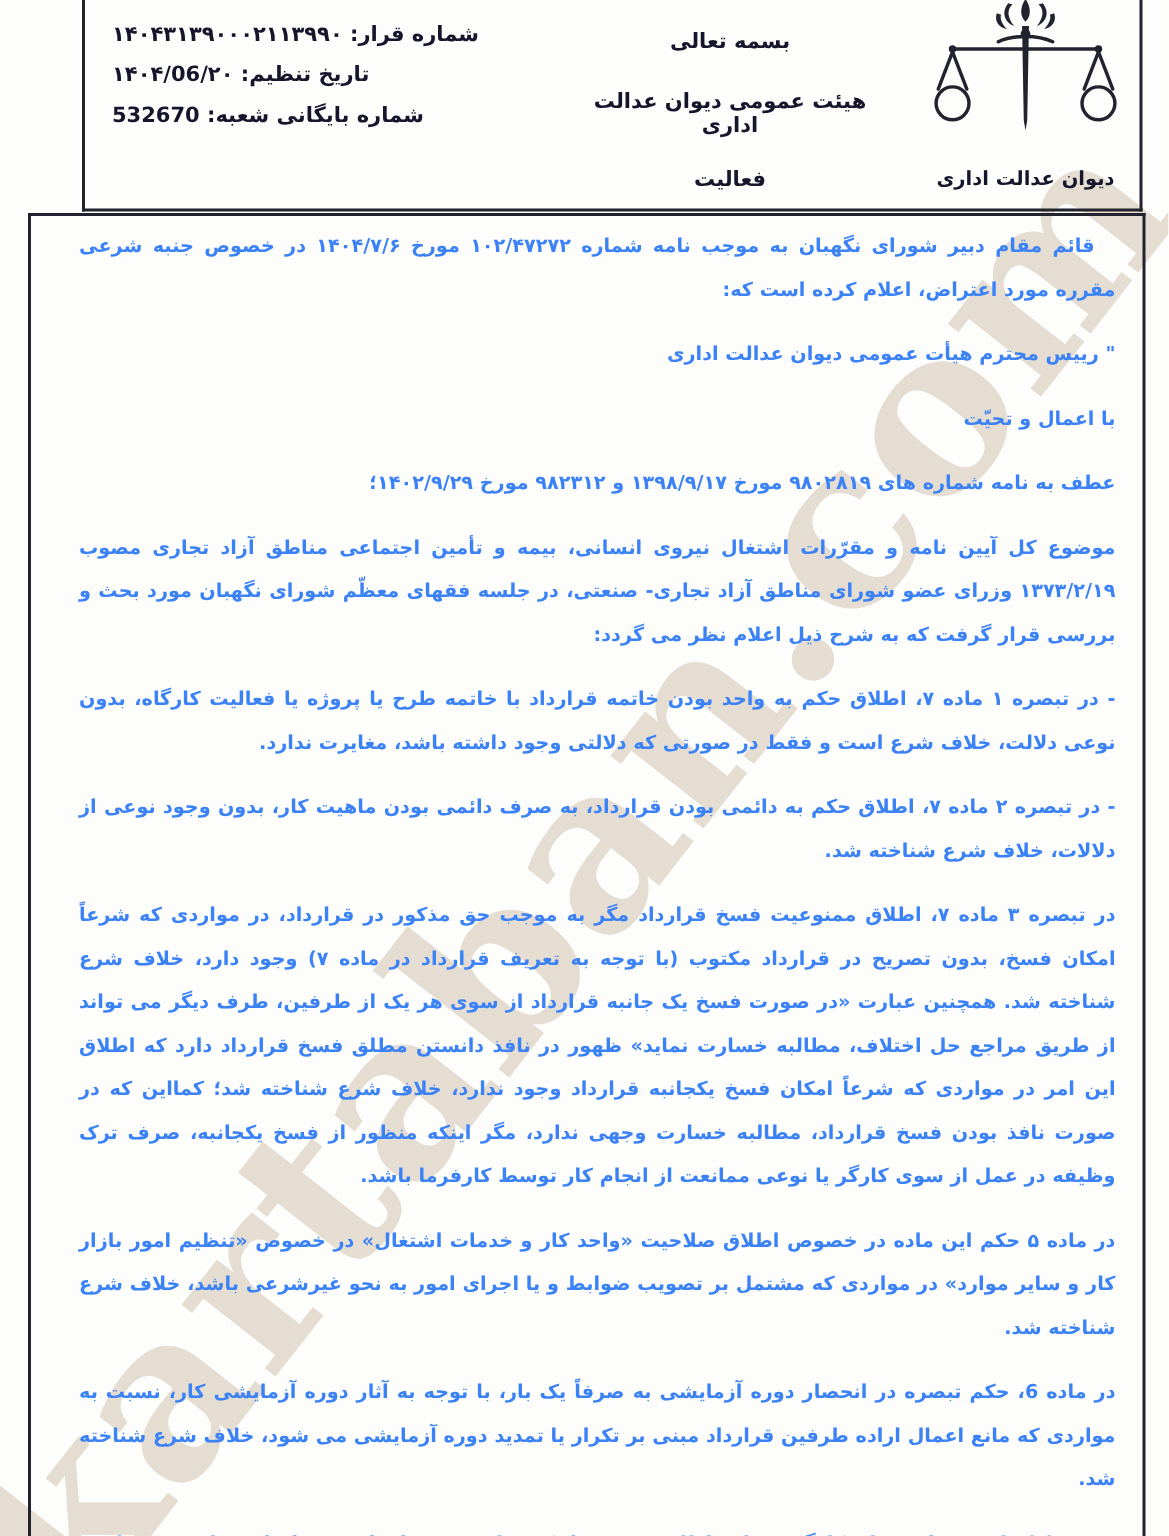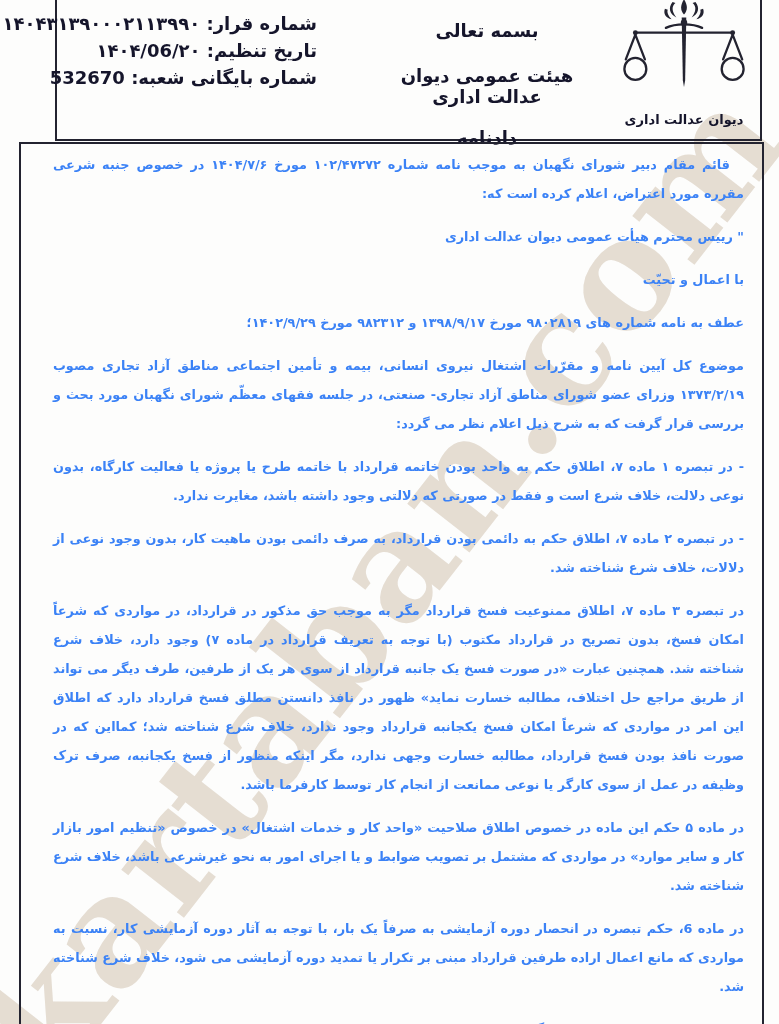--- a/index.html
+++ b/index.html
@@ -28,28 +28,28 @@
   
   .header-box{
     position:absolute;
     left:55px;right:17px;top:-4px;height:143px;
     border-left:2px solid #232330;
     border-right:2px solid #232330;
     border-bottom:2px solid #232330;
     z-index:2;
   }
   .h-meta{
-    position:absolute;left:4px;top:14px;width:256px;
-    direction:rtl;text-align:right;
-    font-size:18px;font-weight:bold;line-height:27px;
+    position:absolute;left:18px;top:14px;width:256px;
+    direction:rtl;text-align:left;
+    font-size:14px;font-weight:bold;line-height:27px;
   }
   .h-meta .row{white-space:nowrap;}
   .h-center{
     position:absolute;left:330px;top:24px;width:200px;
-    text-align:center;font-weight:bold;font-size:18px;
+    text-align:center;font-weight:bold;font-size:14px;
   }
   .h-center .bismillah{margin-bottom:24px;}
   .h-center .board{margin-bottom:20px;}
   .h-logo{
     position:absolute;right:10px;top:2px;width:132px;
     text-align:center;
   }
   .h-logo .org{font-size:13px;font-weight:bold;margin-top:18px;}
   .h-logo svg{display:block;margin:0 auto;}
   
@@ -85,21 +85,21 @@
 
     <div class="h-meta">
       <div class="row">شماره قرار: ۱۴۰۴۳۱۳۹۰۰۰۲۱۱۳۹۹۰</div>
       <div class="row">تاریخ تنظیم: ۱۴۰۴/06/۲۰</div>
       <div class="row">شماره بایگانی شعبه: 532670</div>
     </div>
 
     <div class="h-center">
       <div class="bismillah">بسمه تعالی</div>
       <div class="board">هیئت عمومی دیوان عدالت اداری</div>
-      <div class="doctype">دادنامه</div>
+      <div class="doctype">فعالیت</div>
     </div>
 
     <div class="h-logo">
       <svg width="124" height="96" viewBox="0 0 130 100" fill="none" stroke="#232330" stroke-width="2.4" stroke-linecap="round">
 
         <g fill="#232330" stroke="none">
           <path d="M65,1 C61,7 61,13 65,17 C69,13 69,7 65,1 Z"></path>
           <path d="M53,4 C48,10 50,17 57,20 C52,14 52,8 56,5 Z"></path>
           <path d="M77,4 C82,10 80,17 73,20 C78,14 78,8 74,5 Z"></path>
           <path d="M45,11 C43,16 46,21 52,22 C48,18 47,14 48,12 Z"></path>

